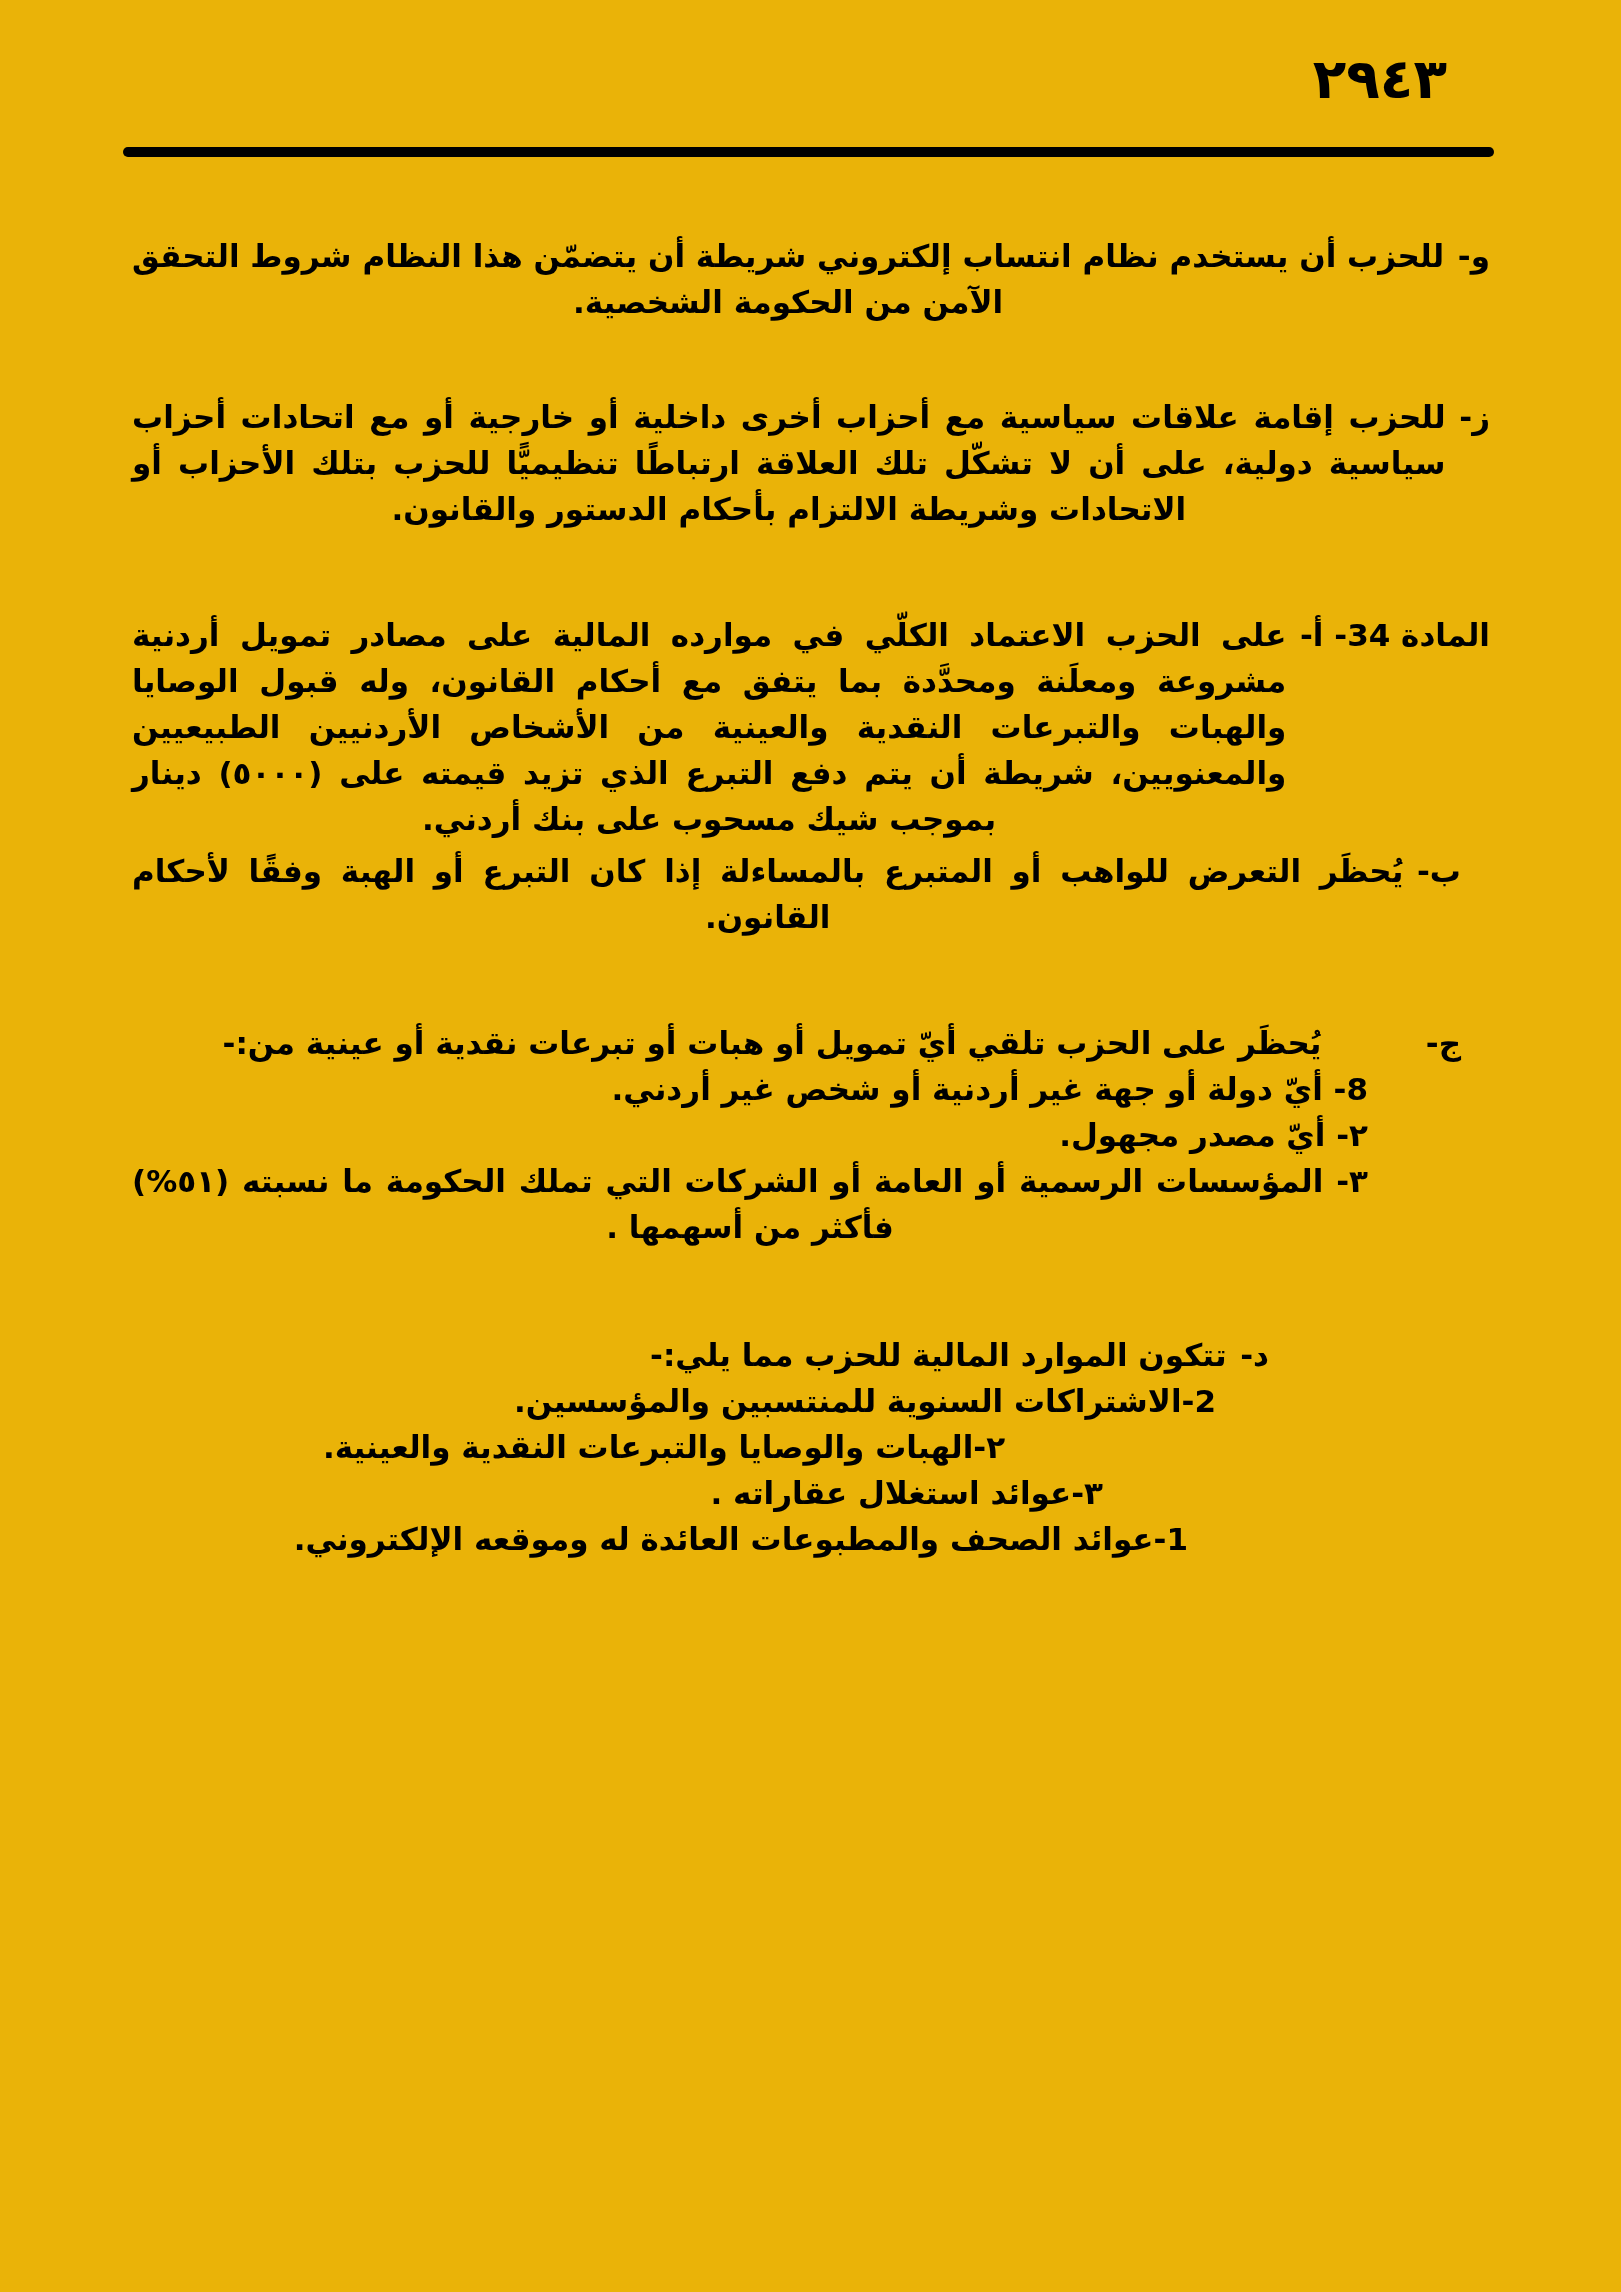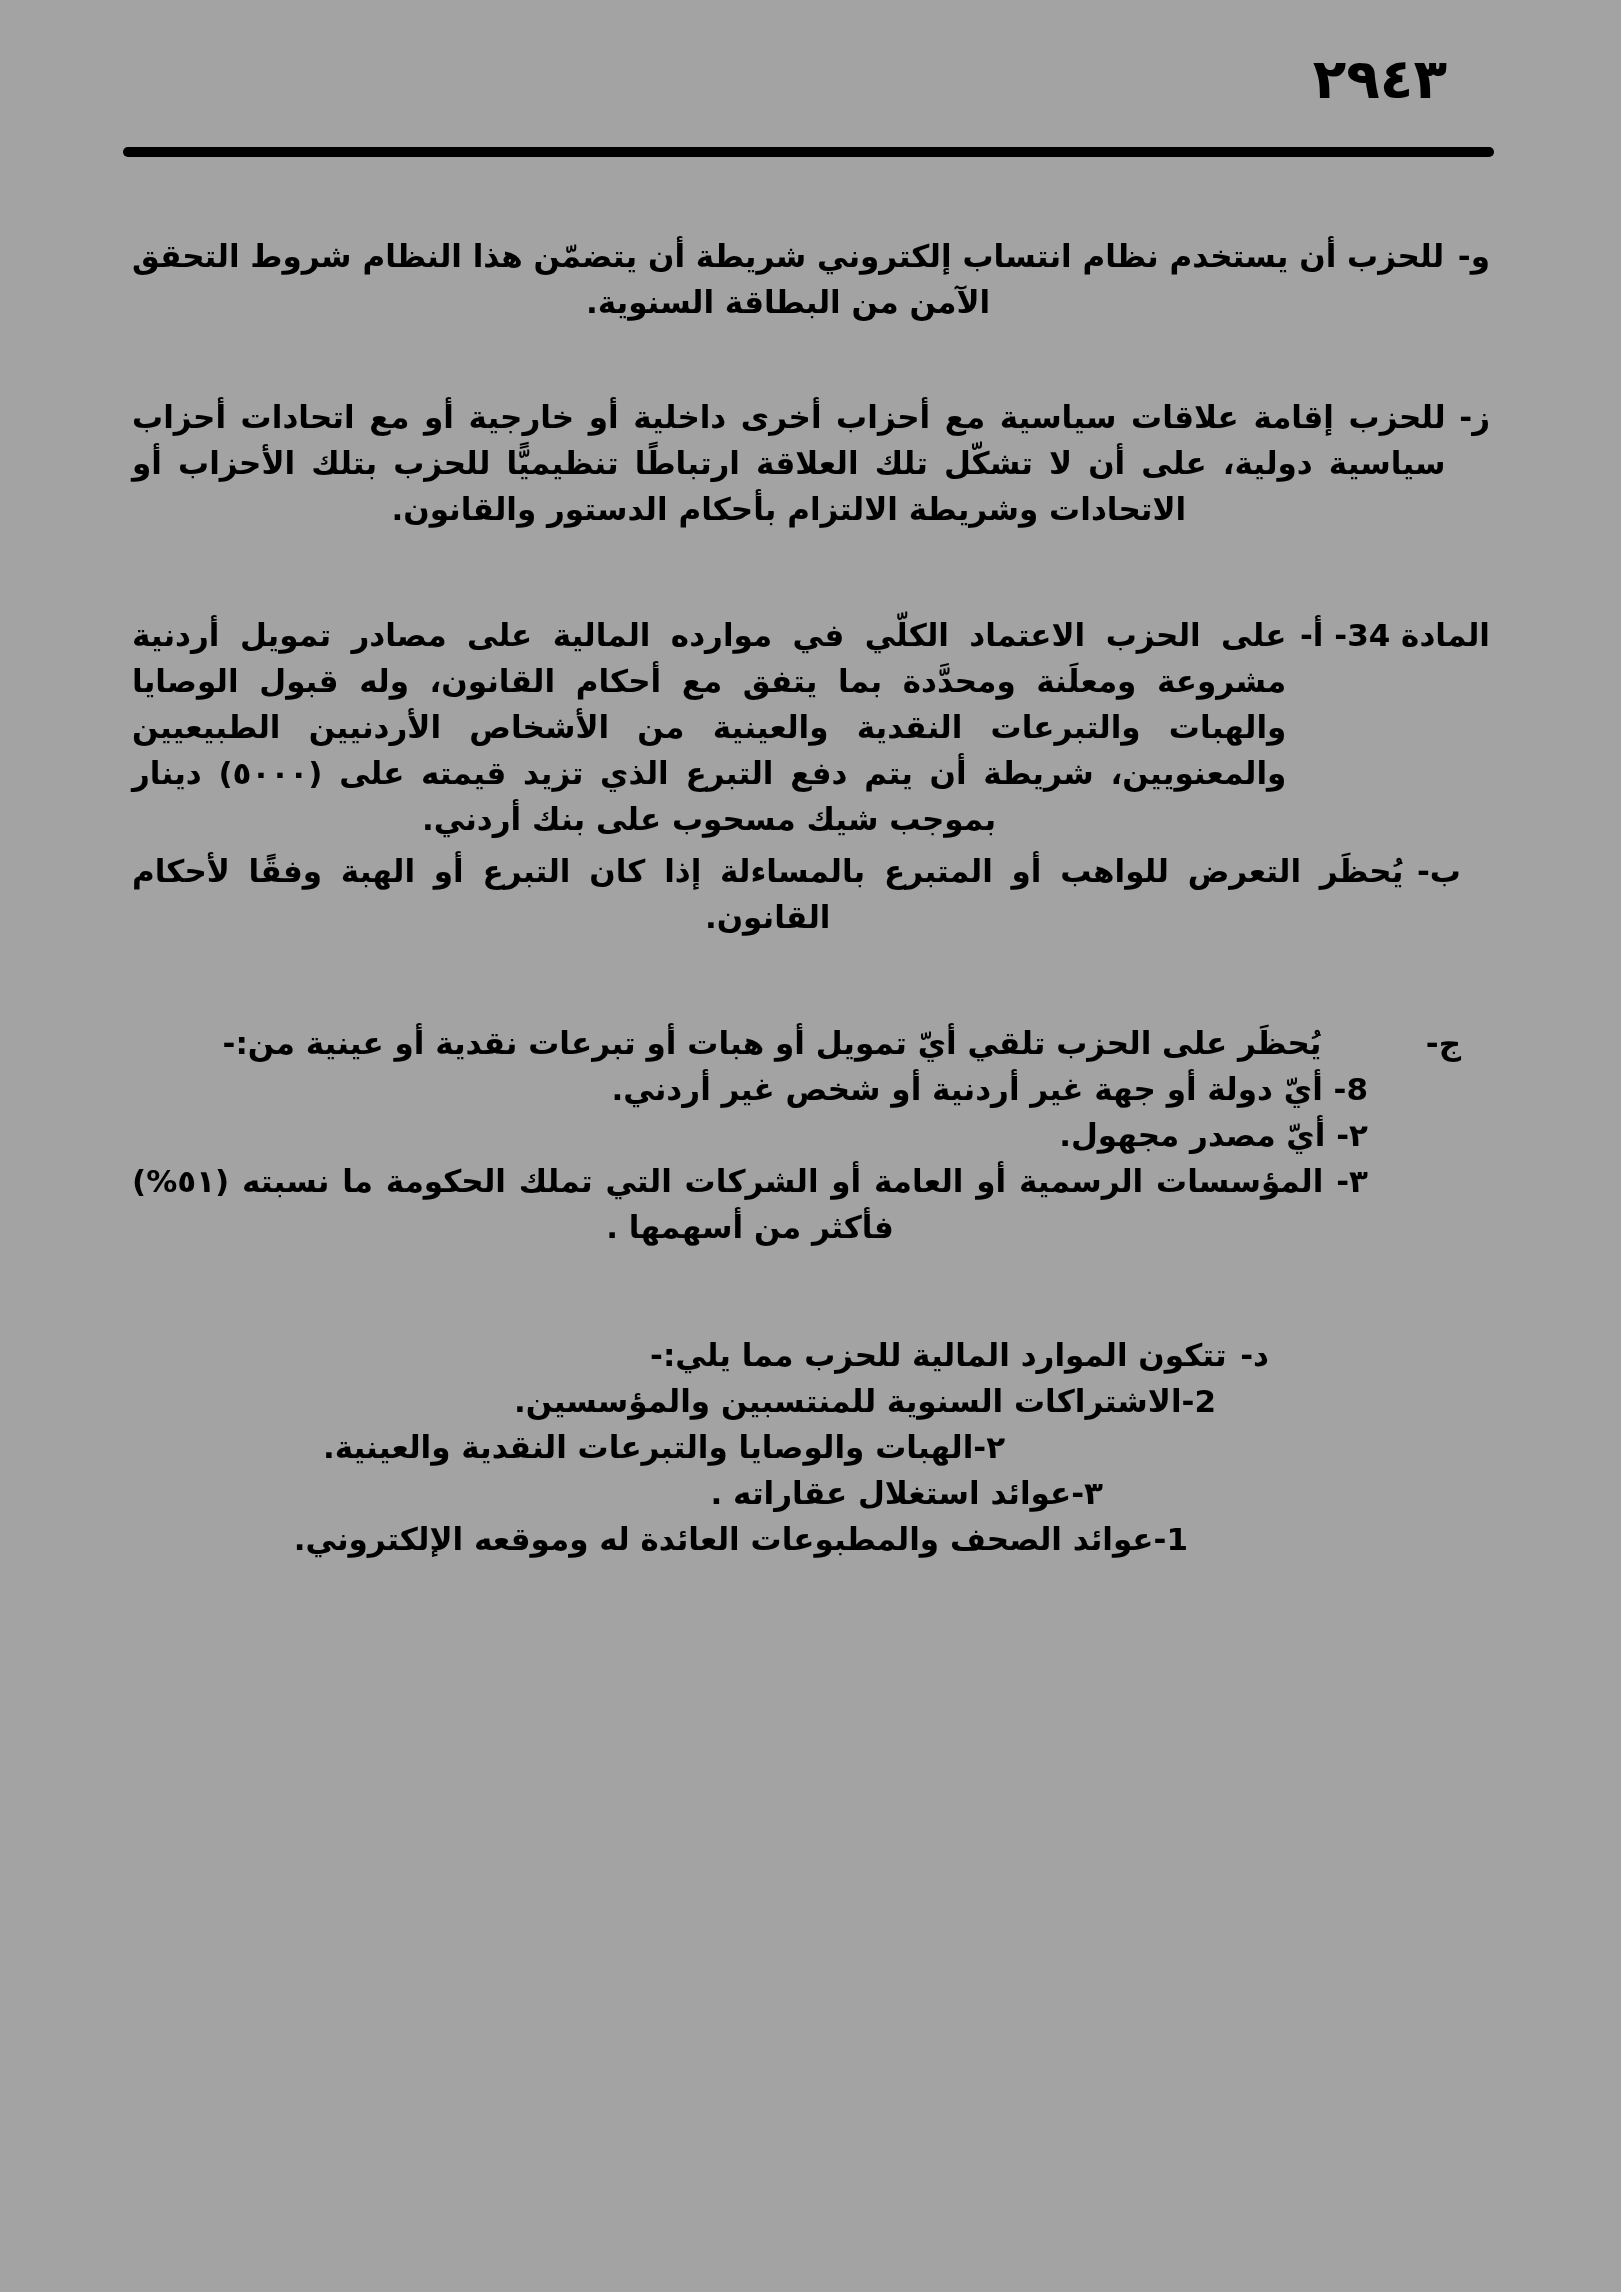--- a/index.html
+++ b/index.html
@@ -1,21 +1,21 @@
 <!DOCTYPE html>
 <html lang="ar"><head>
 <meta charset="utf-8">
 <style>
   * { margin: 0; padding: 0; box-sizing: border-box; }
   html, body { background: #ffffff; }
   .page {
     position: relative;
     width: 1621px;
     height: 2293px;
-    background: #a3a3a3;
+    background: #eab308;
     color: #000000;
     font-family: "DejaVu Sans", sans-serif;
     overflow: hidden;
   }
   .page-number {
     position: absolute;
     top: 47px;
     right: 174px;
     font-size: 55px;
     font-weight: 700;
@@ -93,21 +93,21 @@
 
   <div class="page-number">٢٩٤٣</div>
 
   <div class="header-rule"></div>
 
 
   <div class="doc-body">
 
     <div class="para">
       <span class="label">و-</span>
-      <div class="ptext">للحزب أن يستخدم نظام انتساب إلكتروني شريطة أن يتضمّن هذا النظام شروط التحقق الآمن من البطاقة السنوية.</div>
+      <div class="ptext">للحزب أن يستخدم نظام انتساب إلكتروني شريطة أن يتضمّن هذا النظام شروط التحقق الآمن من الحكومة الشخصية.</div>
     </div>
 
     <div class="para gap-md">
       <span class="label">ز-</span>
       <div class="ptext">للحزب إقامة علاقات سياسية مع أحزاب أخرى داخلية أو خارجية أو مع اتحادات أحزاب سياسية دولية، على أن لا تشكّل تلك العلاقة ارتباطًا تنظيميًّا للحزب بتلك الأحزاب أو الاتحادات وشريطة الالتزام بأحكام الدستور والقانون.</div>
     </div>
 
     <div class="para gap-lg">
       <span class="label">المادة 34- أ-</span>
       <div class="ptext">على الحزب الاعتماد الكلّي في موارده المالية على مصادر تمويل أردنية مشروعة ومعلَنة ومحدَّدة بما يتفق مع أحكام القانون، وله قبول الوصايا والهبات والتبرعات النقدية والعينية من الأشخاص الأردنيين الطبيعيين والمعنويين، شريطة أن يتم دفع التبرع الذي تزيد قيمته على (٥٠٠٠) دينار بموجب شيك مسحوب على بنك أردني.</div>

